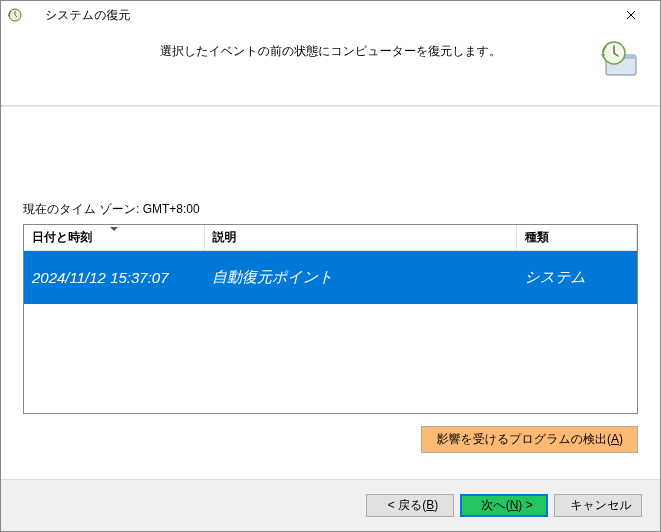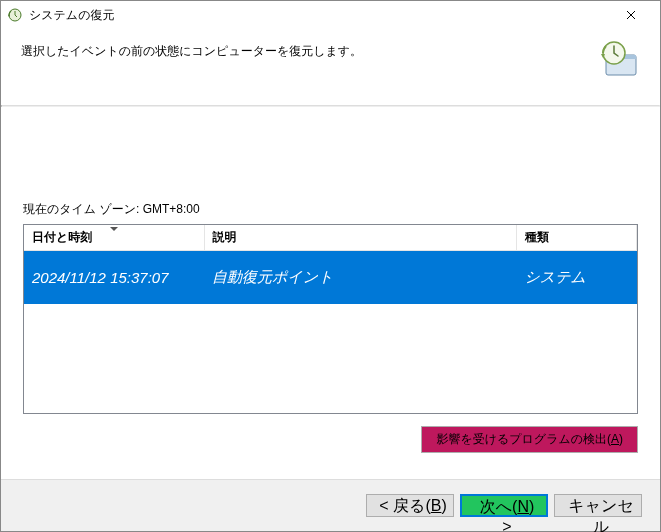--- a/index.html
+++ b/index.html
@@ -1,44 +1,44 @@
 <!DOCTYPE html>
 <html><head>
 <meta charset="utf-8">
 <style>
   * { box-sizing: border-box; font-family: "Yu Gothic UI", "Meiryo", "MS Gothic", sans-serif; }
   body { margin: 0; background: #fff; }
   .window { width: 661px; height: 532px; border: 1px solid #888; background: #fff; position: relative; display: flex; flex-direction: column; }
   .titlebar { height: 28px; display: flex; align-items: center; padding: 0 6px; font-size: 12px; color: #000; }
   .titlebar svg { width: 16px; height: 16px; margin-right: 6px; flex-shrink:0; }
-  .titlebar-title { flex: 1; }
+  .titlebar-title { flex: 1; margin-left: 16px; }
   .close-btn { width: 40px; height: 28px; display: flex; align-items: center; justify-content: center; cursor: pointer; }
   .close-btn svg { width: 10px; height: 10px; }
   .header-area { padding: 14px 20px 10px 20px; position: relative; height: 76px; }
-  .header-text { font-size: 12px; color: #000; }
+  .header-text { font-size: 12px; color: #000; text-align: center; }
   .clock-icon { position: absolute; right: 18px; top: 8px; }
   .divider { border-top: 1px solid #ddd; margin: 0; }
   .content { flex: 1; padding: 22px 22px 10px 22px; background: #fff; display: flex; flex-direction: column; justify-content: center; }
   .content-spacer { height: 55px; }
   .tz-label { font-size: 12px; margin-bottom: 6px; }
   .table-wrap { border: 1px solid #828790; height: 190px; background: #fff; overflow: hidden; }
   table { width: 100%; border-collapse: collapse; table-layout: fixed; }
   thead th { text-align: left; font-weight: bold; font-size: 12px; padding: 4px 8px; background: #fff; border-right: 1px solid #e5e5e5; border-bottom: 1px solid #e5e5e5; height: 22px; position: relative; }
   thead th.sorted::after { content: ""; position: absolute; top: 2px; left: 50%; transform: translateX(-50%); border-left: 4px solid transparent; border-right: 4px solid transparent; border-top: 4px solid #555; }
   tbody td { font-size: 15px; padding: 17px 8px; height: 18px; white-space: nowrap; overflow: hidden; font-style: italic; }
   tbody tr.selected td { background: #0078d7; color: #fff; }
   tbody tr.empty td { height: 18px; }
   .col-date { width: 180px; }
   .col-desc { width: auto; }
   .col-type { width: 120px; }
   .below-table { display: flex; justify-content: flex-end; margin-top: 12px; }
-  .scan-btn { font-size: 12px; padding: 4px 14px; border: 1px solid #adadad; background: #be185d; cursor: pointer; }
+  .scan-btn { font-size: 12px; padding: 4px 14px; border: 1px solid #adadad; background: #fdba74; cursor: pointer; }
   .scan-btn u { text-decoration: underline; }
   .footer { border-top: 1px solid #ddd; padding: 14px 18px; display: flex; justify-content: flex-end; gap: 6px; background: #f0f0f0; }
-  .footer button { font-size: 16px; width: 88px; height: 23px; border: 1px solid #adadad; background: #e1e1e1; cursor: pointer; padding-left: 12px; }
+  .footer button { font-size: 12px; width: 88px; height: 23px; border: 1px solid #adadad; background: #e1e1e1; cursor: pointer; padding-left: 12px; }
   .footer button.primary { border: 2px solid #0078d7; background: #22c55e; }
   .footer button u { text-decoration: underline; }
 </style>
 </head>
 <body>
 
 <div class="window">
 
   <div class="titlebar">
     <svg viewBox="0 0 16 16">

